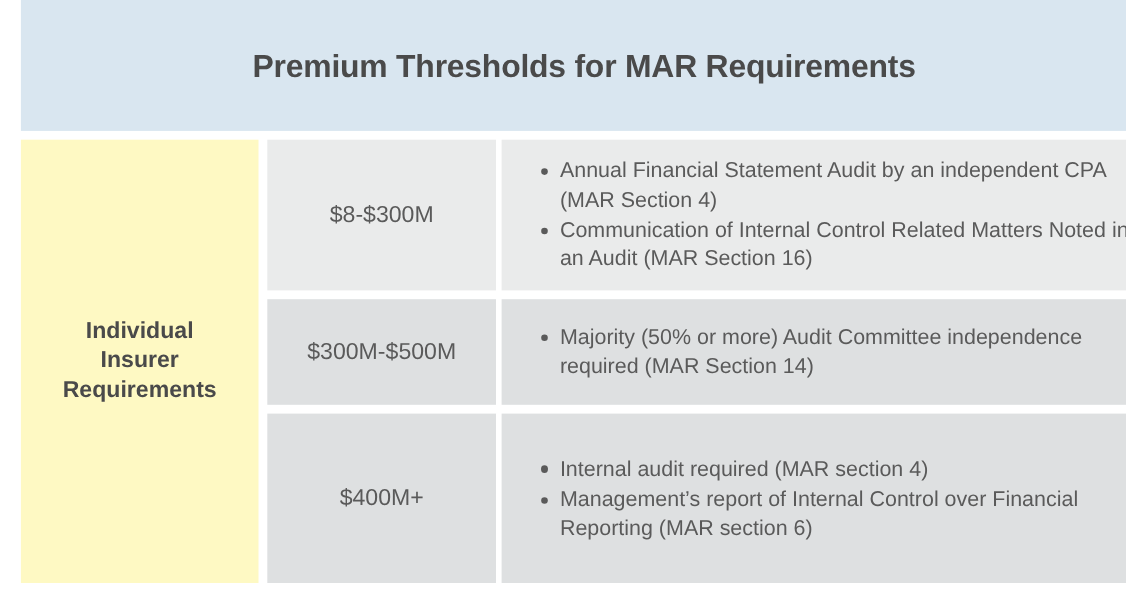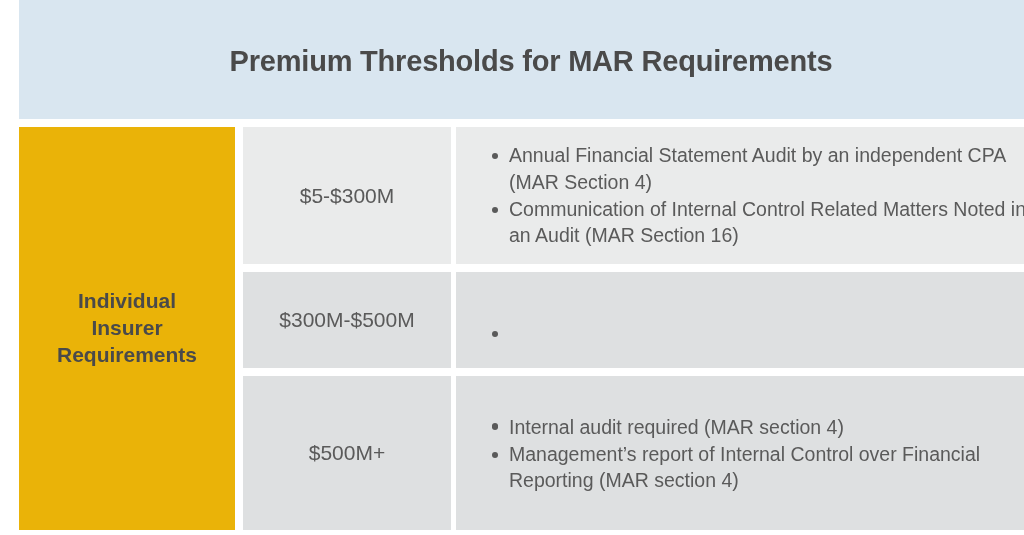--- a/index.html
+++ b/index.html
@@ -55,21 +55,21 @@
     width: 1024px;
     height: 403px;
   }
 
   .row-label-cell {
     position: absolute;
     left: 0;
     top: 0;
     width: 216px;
     height: 403px;
-    background: #eab308;
+    background: #fef9c3;
     display: flex;
     align-items: center;
     justify-content: center;
   }
   .row-label-text {
     font-size: 21px;
     font-weight: bold;
     color: #4a4a4a;
     text-align: center;
     line-height: 1.28;
@@ -163,21 +163,21 @@
     <div class="row-label-cell">
       <div class="row-label-text">Individual
 Insurer
 Requirements</div>
     </div>
 
     <div class="grid">
 
       <div class="grid-row r0">
         <div class="threshold-cell tone-light">
-          <span class="threshold-text">$5-$300M</span>
+          <span class="threshold-text">$8-$300M</span>
         </div>
         <div class="spacer"></div>
         <div class="detail-cell tone-light">
           <ul class="bullet-list">
             <li class="bullet-item">
               <span class="bullet-dot"></span>
               <span>Annual Financial Statement Audit by an independent CPA (MAR Section 4)</span>
             </li>
             <li class="bullet-item">
               <span class="bullet-dot"></span>
@@ -189,42 +189,43 @@
 
       <div class="grid-row r1">
         <div class="threshold-cell tone-dark">
           <span class="threshold-text">$300M-$500M</span>
         </div>
         <div class="spacer"></div>
         <div class="detail-cell tone-dark">
           <ul class="bullet-list">
             <li class="bullet-item">
               <span class="bullet-dot"></span>
+              <span>Majority (50% or more) Audit Committee independence required (MAR Section 14)</span>
             </li>
           </ul>
         </div>
       </div>
 
       <div class="grid-row r2">
         <div class="threshold-cell tone-dark">
-          <span class="threshold-text">$500M+</span>
+          <span class="threshold-text">$400M+</span>
         </div>
         <div class="spacer"></div>
         <div class="detail-cell tone-dark">
           <ul class="bullet-list">
             <li class="bullet-item">
               <span class="bullet-dot"></span>
             </li>
             <li class="bullet-item">
               <span class="bullet-dot"></span>
               <span>Internal audit required (MAR section 4)</span>
             </li>
             <li class="bullet-item">
               <span class="bullet-dot"></span>
-              <span>Management’s report of Internal Control over Financial Reporting (MAR section 4)</span>
+              <span>Management’s report of Internal Control over Financial Reporting (MAR section 6)</span>
             </li>
           </ul>
         </div>
       </div>
 
     </div>
   </div>
 </div>
 
 </body></html>

